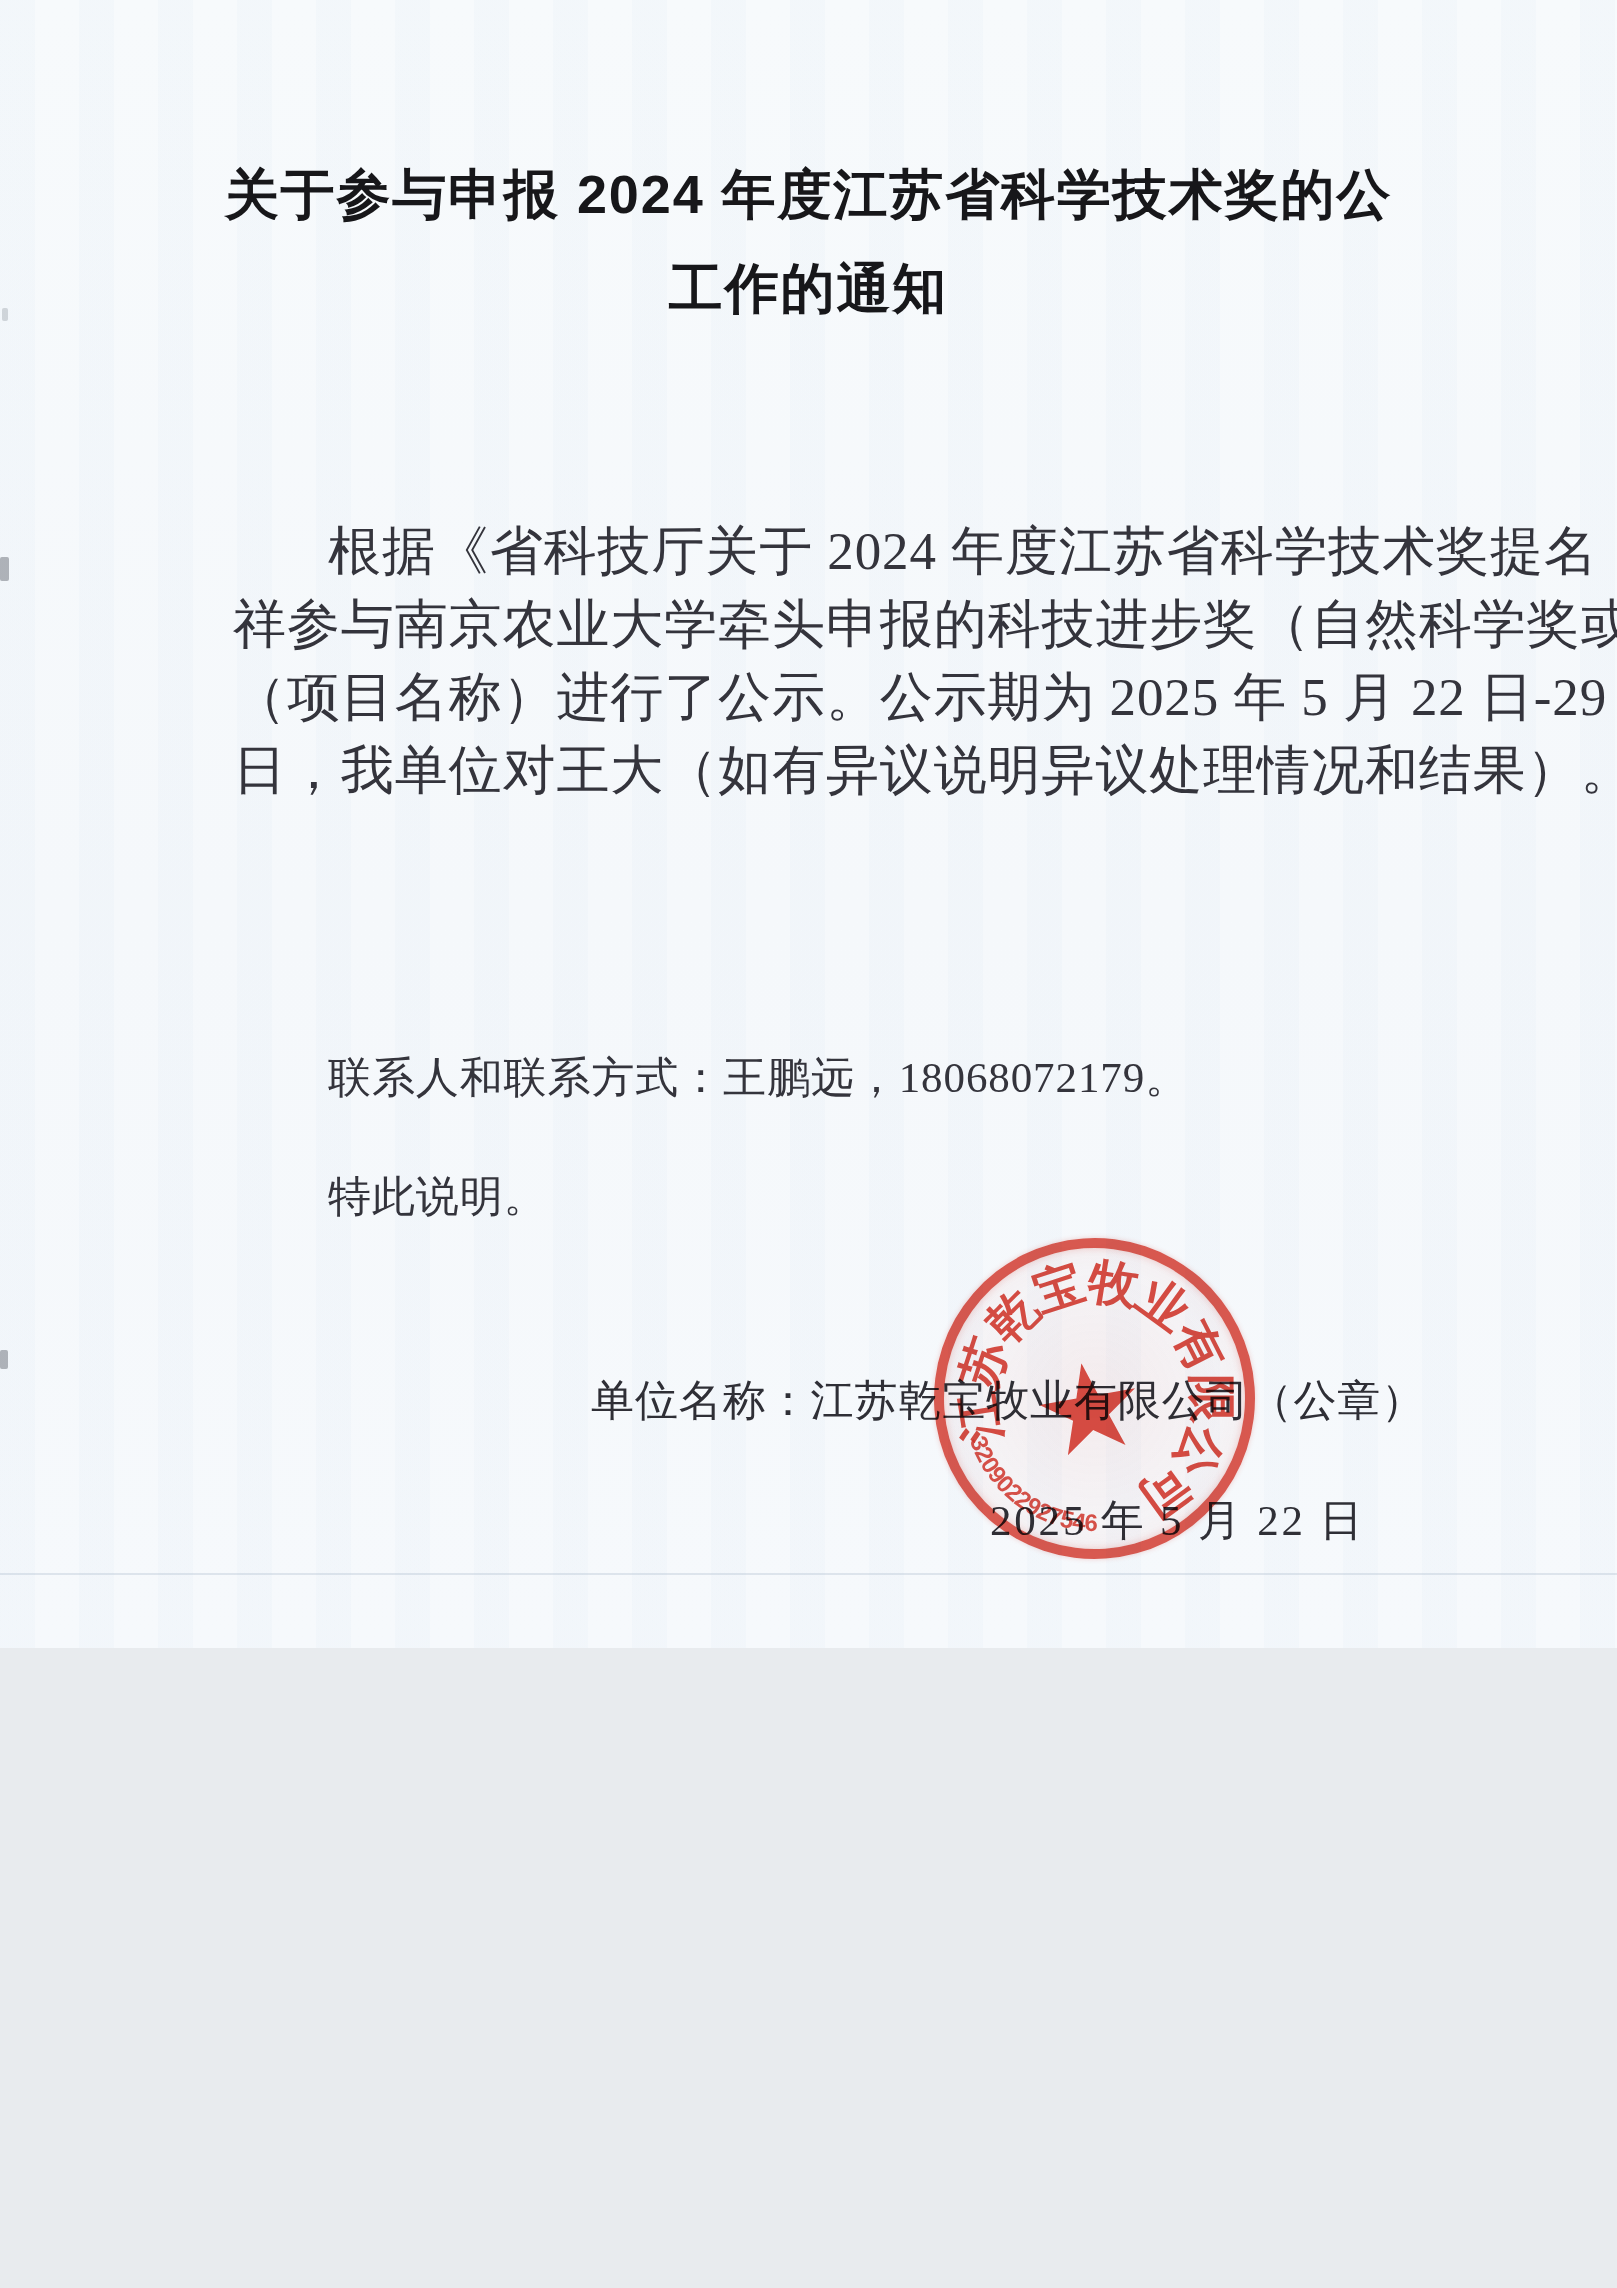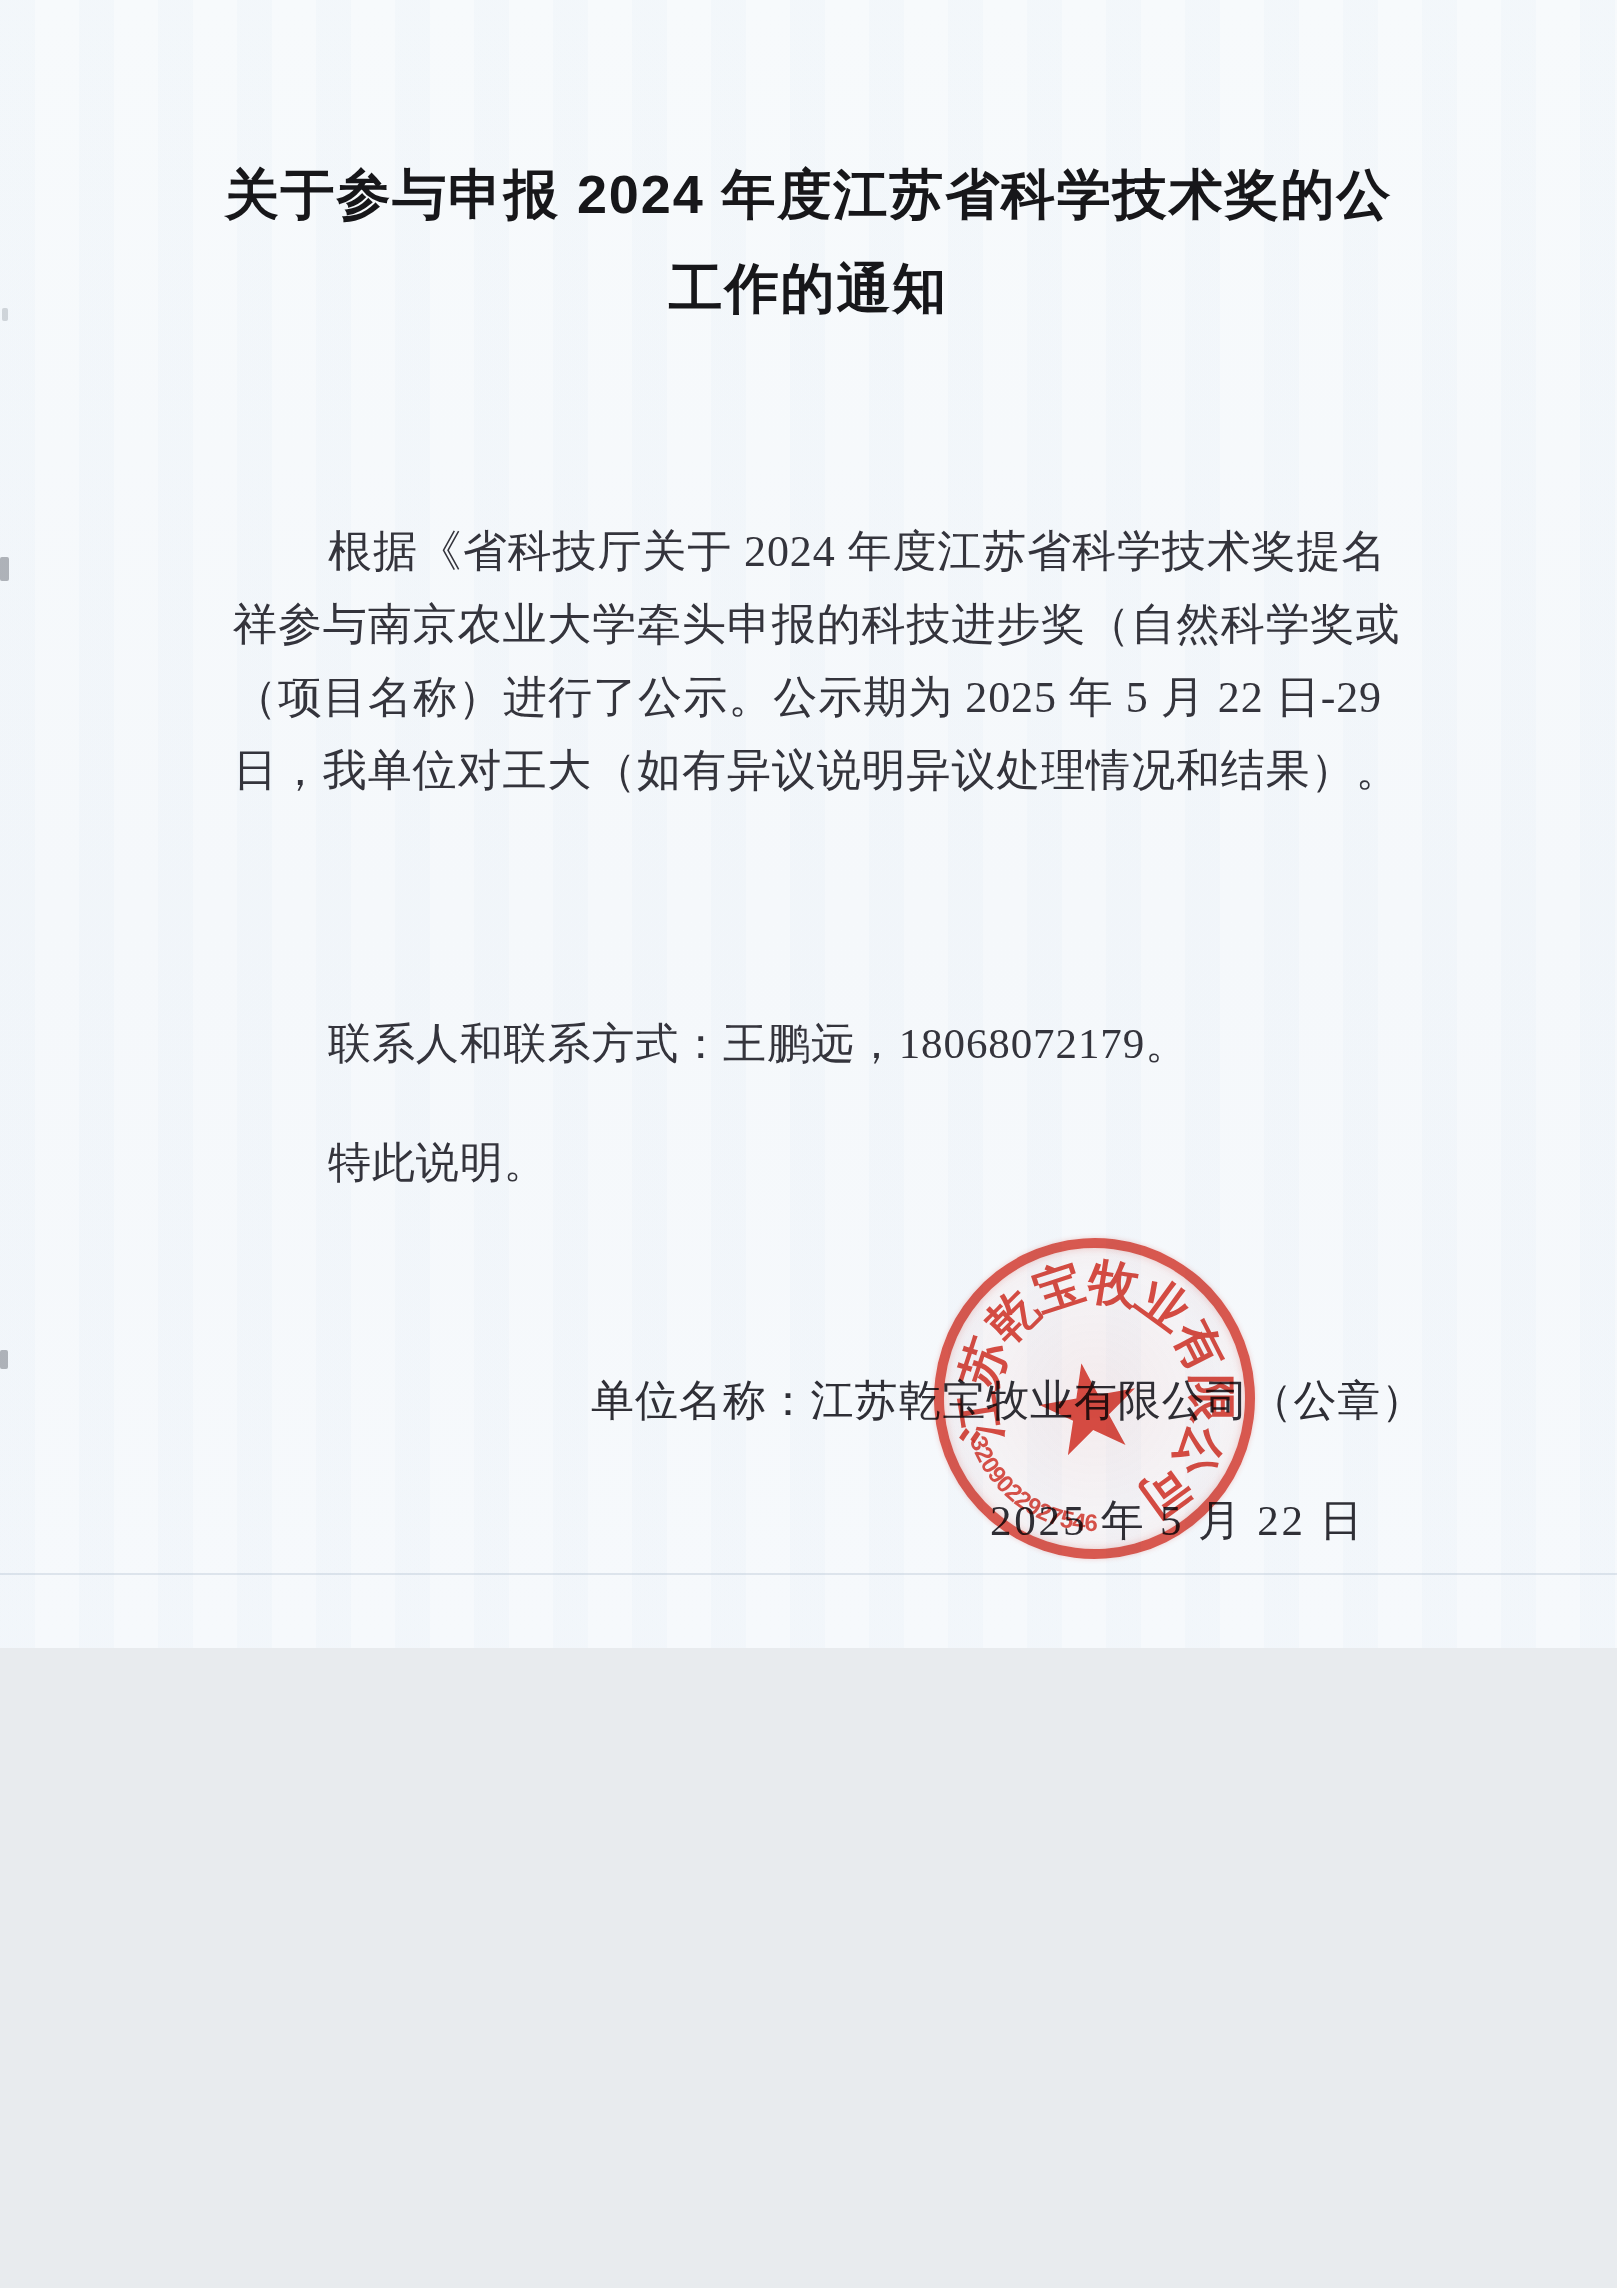--- a/index.html
+++ b/index.html
@@ -19,35 +19,35 @@
     text-align:center;
     font-family:"Liberation Sans", sans-serif;
     font-weight:700;
     font-size:54px;
     line-height:94px;
     letter-spacing:1.9px;
     color:#17171a;
   }
   .body-block{
     position:absolute;left:233px;top:515px;width:1149px;
-    font-size:44px;
+    font-size:53px;
     line-height:73px;
     color:#34343c;
   }
   .body-line{
     text-align:justify;
     text-align-last:justify;
     letter-spacing:0.9px;
     white-space:nowrap;
   }
   .body-line.indent{ text-indent:95px; }
   .para{
     position:absolute;left:328px;
     font-size:43px;line-height:56px;
-    letter-spacing:0.9px;color:#34343c;white-space:nowrap;
+    letter-spacing:0.9px;color:#34343c;white-space:nowrap;margin-top:34px;
   }
   .contact-line{ top:1016px; }
   .note-line{ top:1135px;text-align:right; }
   .unit-line{
     position:absolute;left:591px;top:1372px;
     font-size:43px;letter-spacing:0.9px;color:#2f2f36;white-space:nowrap;
   }
   .date-line{
     position:absolute;left:990px;top:1492px;
     font-size:43px;letter-spacing:2.8px;color:#2f2f36;white-space:nowrap;

